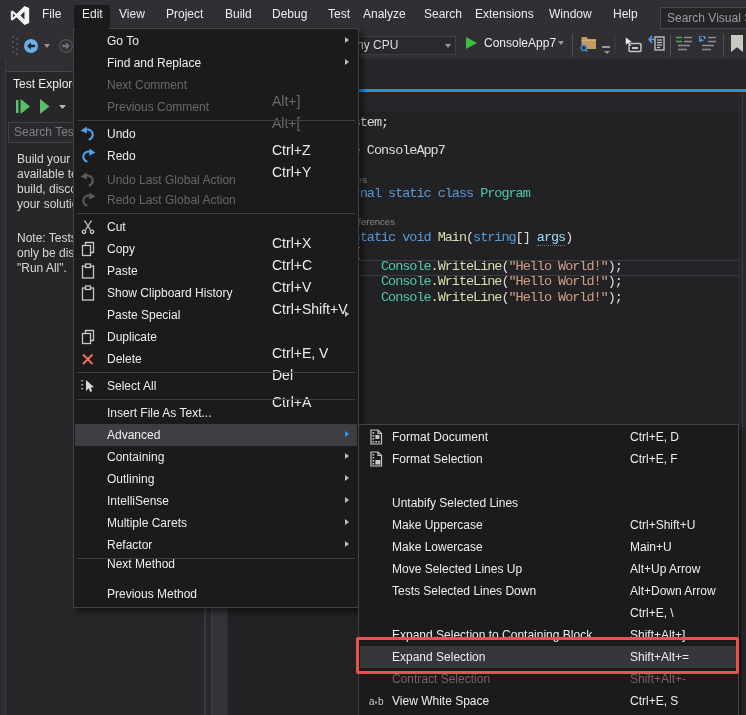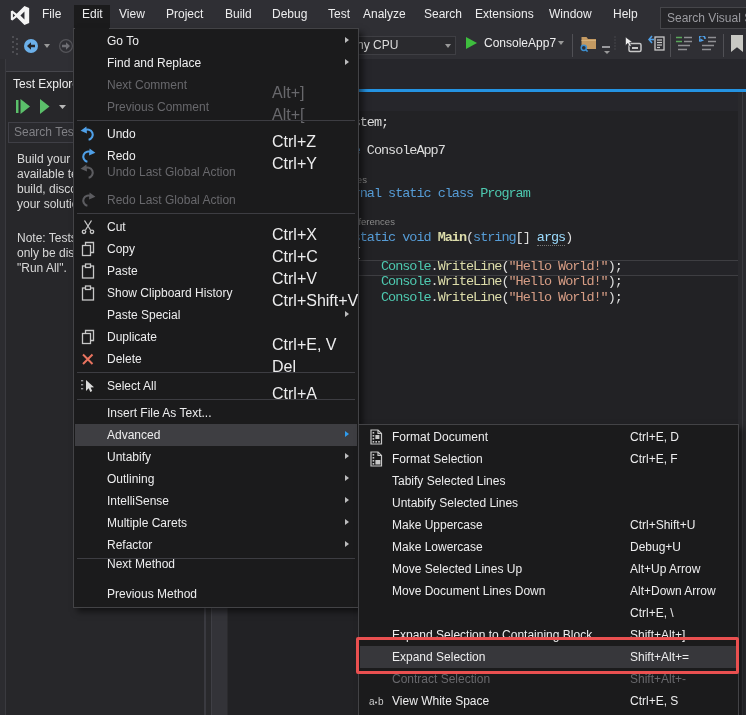--- a/index.html
+++ b/index.html
@@ -35,21 +35,21 @@
            border-top:1.5px solid #3E3E42;border-bottom:1.5px solid #3E3E42;}
   
   .popup{position:absolute;background:#1B1B1C;border:1px solid #434346;z-index:20;
          box-shadow:4px 4px 6px rgba(0,0,0,.5);}
   #editmenu{left:73px;top:28px;width:284px;height:578px;}
   #submenu{left:358px;top:424px;width:379px;height:291px;border-bottom:none;}
   .mrow{position:absolute;left:1px;width:282px;height:22px;}
   .srow{position:absolute;left:1px;width:377px;height:22px;}
   .mlabel{position:absolute;left:32px;top:0;height:22px;line-height:22px;font-size:12px;color:#EDEDEE;white-space:nowrap;}
   .slabel{position:absolute;left:32px;top:0;height:22px;line-height:22px;font-size:12px;color:#EDEDEE;white-space:nowrap;}
-  .mshort{position:absolute;left:197px;top:8px;height:22px;line-height:22px;font-size:16px;color:#EDEDEE;white-space:nowrap;}
+  .mshort{position:absolute;left:197px;top:16px;height:22px;line-height:22px;font-size:14px;color:#EDEDEE;white-space:nowrap;}
   .sshort{position:absolute;left:270px;top:0;height:22px;line-height:22px;font-size:12px;color:#EDEDEE;white-space:nowrap;}
   .dis .mlabel,.dis .mshort,.dis .slabel,.dis .sshort{color:#68686C;}
   .sep{position:absolute;left:3px;width:278px;height:1px;background:#3D3D42;}
   .arrow{position:absolute;left:270px;top:7px;width:0;height:0;
          border-left:4.5px solid #BDBDBE;border-top:3.8px solid transparent;border-bottom:3.8px solid transparent;}
   .micon{position:absolute;left:5px;top:3px;width:16px;height:16px;}
   .sicon{position:absolute;left:8px;top:3px;width:16px;height:16px;}
   #redbox{left:356px;top:637px;width:377px;height:31px;border:3.2px solid #EA5050;border-radius:2px;z-index:50;}
 </style>
 </head>
@@ -192,21 +192,21 @@
   <div class="abs" style="left:741.5px;top:92px;width:1px;height:623px;background:#3A3A3F;"></div>
   <div class="abs" id="curline"></div>
 
   <div class="code" style="top:115px;"><span class="kw">using</span> System;</div>
   <div class="code" style="top:143px;"><span class="kw">namespace</span> ConsoleApp7</div>
   <div class="code" style="top:158px;">{</div>
   <div class="lens" style="left:322px;top:174px;">references</div>
   <div class="code" style="top:186px;">    <span class="kw">internal</span> <span class="kw">static</span> <span class="kw">class</span> <span class="cls">Program</span></div>
   <div class="code" style="top:201px;">    {</div>
   <div class="lens" style="left:350px;top:216px;">references</div>
-  <div class="code" style="top:230px;">        <span class="kw">static</span> <span class="kw">void</span> <span class="mth" style="font-weight:bold">Main</span>(<span class="kw">string</span>[] <span style="color:#9CDCFE;border-bottom:1.5px dotted #777;">args</span>)</div>
+  <div class="code" style="top:230px;">        <span class="kw">static</span> <span class="kw">void</span> <span class="mth" style="font-weight:normal">Main</span>(<span class="kw">string</span>[] <span style="color:#9CDCFE;border-bottom:1.5px dotted #777;">args</span>)</div>
   <div class="code" style="top:245px;">        {</div>
   <div class="code" style="top:259px;z-index:5;">            <span class="cls">Console</span>.<span class="mth">WriteLine</span>(<span class="str">"Hello World!"</span>);</div>
   <div class="code" style="top:274px;">            <span class="cls">Console</span>.<span class="mth">WriteLine</span>(<span class="str">"Hello World!"</span>);</div>
   <div class="code" style="top:290px;">            <span class="cls">Console</span>.<span class="mth">WriteLine</span>(<span class="str">"Hello World!"</span>);</div>
 
   <div class="ptext" style="left:13px;top:77px;color:#EDEDEE;">Test Explorer</div>
   <svg class="abs" style="left:16px;top:98px" width="52" height="17" viewBox="0 0 52 17">
     <rect x="0" y="2" width="2.5" height="13" fill="#5BBF6A"></rect>
     <path d="M4.5 1 L14 8.5 L4.5 16 Z" fill="#5BBF6A"></path>
     <path d="M24 1 L33.5 8.5 L24 16 Z" fill="#5BBF6A"></path>
@@ -250,21 +250,21 @@
       <span class="mshort">Ctrl+Z</span>
     </div>
     <div class="mrow" style="top:116px">
       <svg class="micon" viewBox="0 0 16 16">
         <path d="M11.4 4.6 A5.1 5.1 0 1 0 7.4 13.7" fill="none" stroke="#4FA0E8" stroke-width="2.1"></path>
         <path d="M9.6 0.6 L15.4 4.8 L9.0 7.6 Z" fill="#4FA0E8"></path>
       </svg>
       <span class="mlabel">Redo</span>
       <span class="mshort">Ctrl+Y</span>
     </div>
-    <div class="mrow dis" style="top:132px">
+    <div class="mrow dis" style="top:140px">
       <svg class="micon" viewBox="0 0 16 16">
         <path d="M4.6 4.6 A5.1 5.1 0 1 1 8.6 13.7" fill="none" stroke="#5C5C60" stroke-width="2.1"></path>
         <path d="M6.4 0.6 L0.6 4.8 L7.0 7.6 Z" fill="#5C5C60"></path>
       </svg>
       <span class="mlabel">Undo Last Global Action</span>
     </div>
     <div class="mrow dis" style="top:160px">
       <svg class="micon" viewBox="0 0 16 16">
         <path d="M11.4 4.6 A5.1 5.1 0 1 0 7.4 13.7" fill="none" stroke="#5C5C60" stroke-width="2.1"></path>
         <path d="M9.6 0.6 L15.4 4.8 L9.0 7.6 Z" fill="#5C5C60"></path>
@@ -339,21 +339,21 @@
     </div>
     <div class="sep" style="top:370px"></div>
     <div class="mrow" style="top:373px">
       <span class="mlabel">Insert File As Text...</span>
     </div>
     <div class="mrow" style="top:395px;background:#3E3E42;">
       <span class="mlabel">Advanced</span>
       <span class="arrow" style="border-left-color:#2F9CEE;"></span>
     </div>
     <div class="mrow" style="top:417px">
-      <span class="mlabel">Untabify</span>
+      <span class="mlabel">Containing</span>
       <span class="arrow"></span>
     </div>
     <div class="mrow" style="top:439px">
       <span class="mlabel">Outlining</span>
       <span class="arrow"></span>
     </div>
     <div class="mrow" style="top:461px">
       <span class="mlabel">IntelliSense</span>
       <span class="arrow"></span>
     </div>
@@ -400,40 +400,37 @@
           <rect x="4.6" y="3" width="1.6" height="1.6"></rect>
           <rect x="4.6" y="6" width="1.6" height="1.6"></rect>
           <rect x="4.6" y="9" width="1.6" height="1.6"></rect>
           <rect x="4.6" y="12" width="1.6" height="1.6"></rect>
           <rect x="7.4" y="9" width="5" height="4.5"></rect>
         </g>
       </svg>
       <span class="slabel">Format Selection</span>
       <span class="sshort">Ctrl+E, F</span>
     </div>
-    <div class="srow" style="top:45px">
-      <span class="slabel">Tabify Selected Lines</span>
-    </div>
     <div class="srow" style="top:67px">
       <span class="slabel">Untabify Selected Lines</span>
     </div>
     <div class="srow" style="top:89px">
       <span class="slabel">Make Uppercase</span>
       <span class="sshort">Ctrl+Shift+U</span>
     </div>
     <div class="srow" style="top:111px">
       <span class="slabel">Make Lowercase</span>
-      <span class="sshort">Debug+U</span>
+      <span class="sshort">Main+U</span>
     </div>
     <div class="srow" style="top:133px">
       <span class="slabel">Move Selected Lines Up</span>
       <span class="sshort">Alt+Up Arrow</span>
     </div>
     <div class="srow" style="top:155px">
-      <span class="slabel">Move Document Lines Down</span>
+      <span class="slabel">Tests Selected Lines Down</span>
       <span class="sshort">Alt+Down Arrow</span>
     </div>
     <div class="srow" style="top:177px">
       <span class="sshort">Ctrl+E, \</span>
     </div>
     <div class="srow" style="top:199px">
       <span class="slabel">Expand Selection to Containing Block</span>
       <span class="sshort">Shift+Alt+]</span>
     </div>
     <div class="srow" style="top:221px;background:#37373B;">

